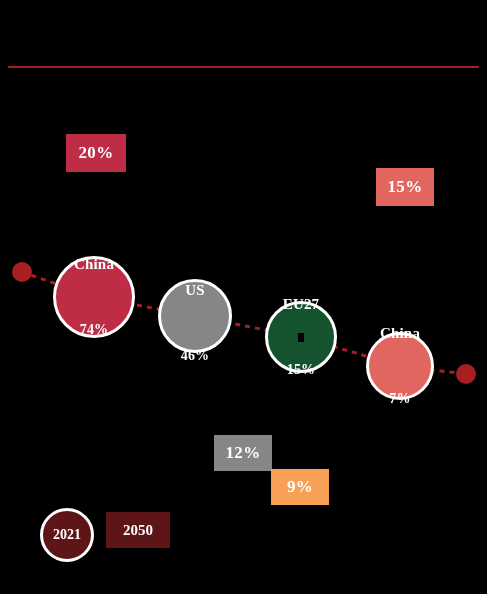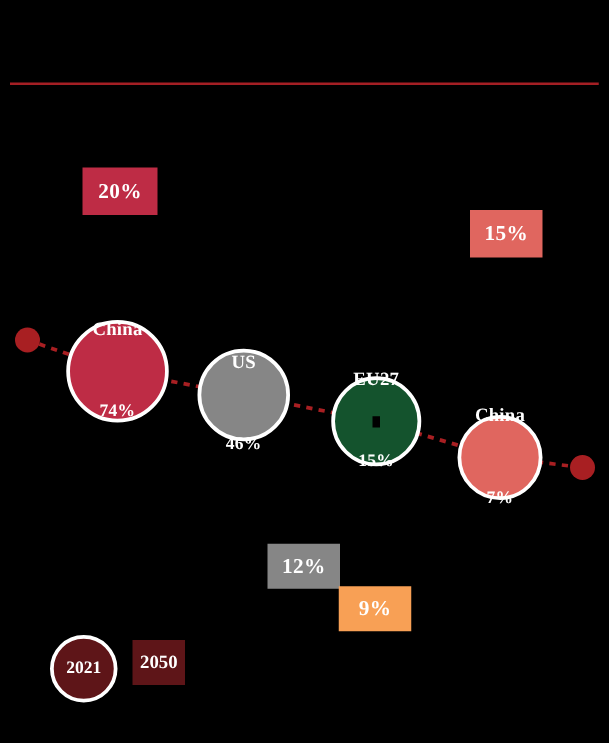--- a/index.html
+++ b/index.html
@@ -129,21 +129,21 @@
     align-items: center;
     justify-content: center;
     color: #ffffff;
     font-weight: bold;
     font-size: 14px;
   }
   #legend-rect {
     position: absolute;
     left: 106px;
     top: 512px;
-    width: 42px;
+    width: 64px;
     height: 36px;
     background: #5E1518;
     display: flex;
     align-items: center;
     justify-content: center;
     color: #ffffff;
     font-weight: bold;
     font-size: 15px;
   }
 </style>

